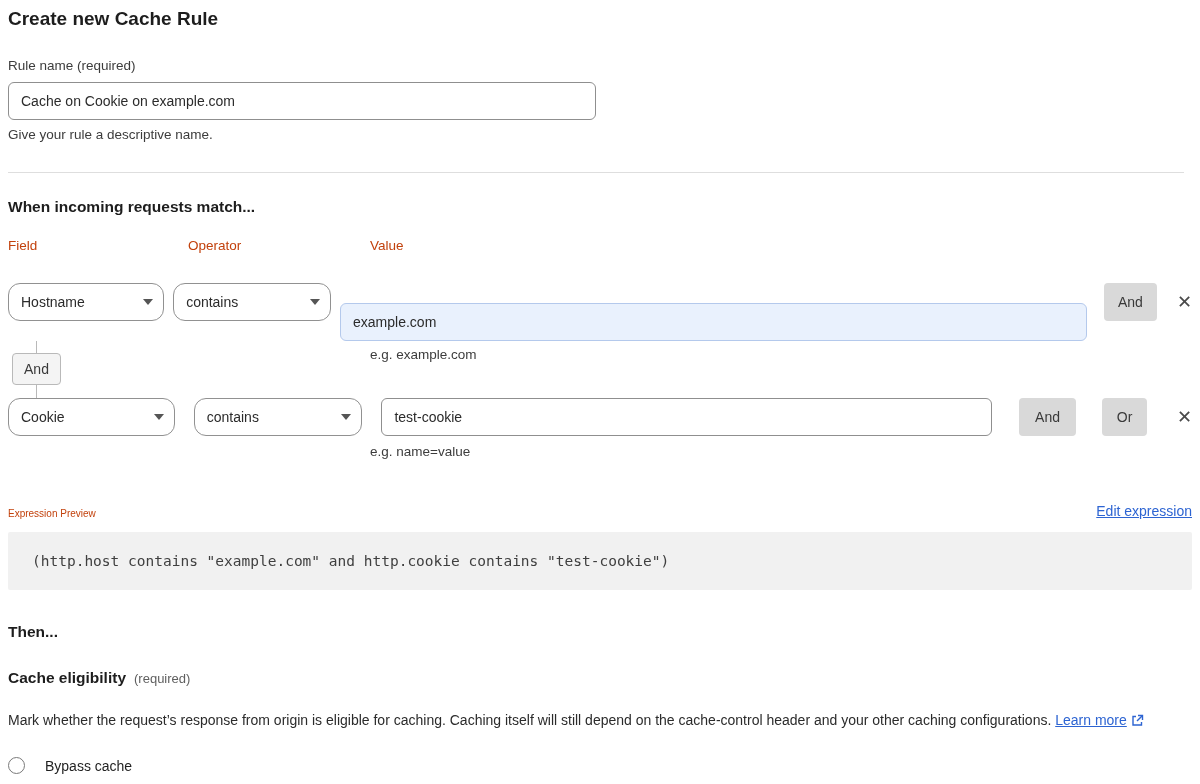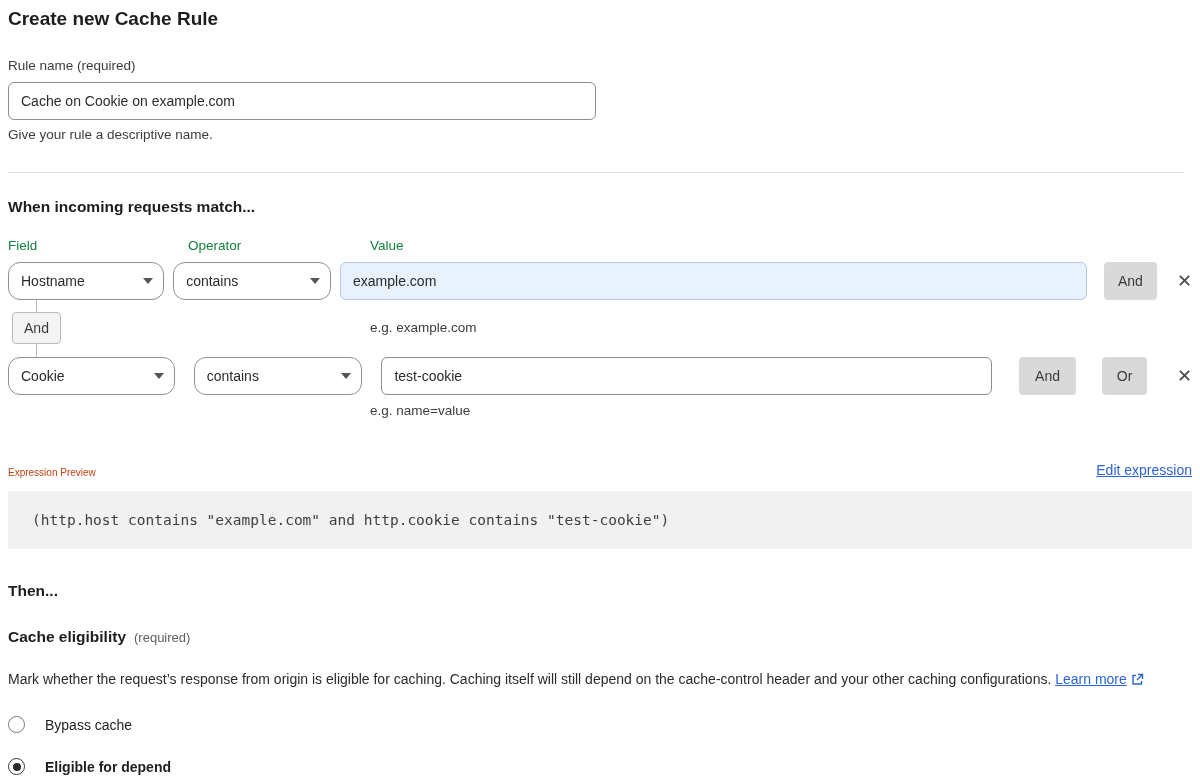--- a/index.html
+++ b/index.html
@@ -25,21 +25,21 @@
     padding: 0 12px;
     font-size: 14px; color: #2b2b2b;
     font-family: "Liberation Sans", sans-serif;
     background: #fff;
     outline: none;
   }
   .help-text { font-size: 13.5px; color: #3c3c3c; margin-top: 7px; }
   .divider { height: 1px; background: #dedede; margin-top: 30px; width: 1176px; }
   .section-heading { font-size: 15.5px; font-weight: 700; color: #1d1d1d; }
   .match-section { margin-top: 25px; }
-  .cols-header { display: flex; margin-top: 22px; font-size: 13.5px; color: #15803d; }
+  .cols-header { display: flex; margin-top: 22px; font-size: 13.5px; color: #c2410c; }
   .col-field { width: 171px; }
   .col-operator { width: 173px; margin-left: 9px; }
   .col-value { margin-left: 9px; }
   .cond-row { display: flex; align-items: center; margin-top: 9px; }
   .select {
     height: 38px; border: 1px solid #919191; border-radius: 12px;
     background: #fff; display: flex; align-items: center;
     padding: 0 10px 0 12px; font-size: 14px; color: #2b2b2b;
     cursor: pointer;
   }
@@ -52,21 +52,21 @@
   .sel-field { width: 171px; }
   .sel-operator { width: 173px; margin-left: 9px; }
   .value-input {
     height: 38px; margin-left: 9px;
     border: 1px solid #8f8f8f; border-radius: 6px;
     padding: 0 12px; font-size: 14px; color: #2b2b2b;
     font-family: "Liberation Sans", sans-serif;
     background: #fff; outline: none;
   }
   .value-input.focused { background: #e9f1fd; border-color: #b4c9ec; }
-  .row-1 .value-input { width: 828px; }
+  .row-1 .value-input { width: 828px; margin-top: 41px; }
   .row-2 .value-input { width: 628px; }
   .logic-btn {
     height: 38px; border: none; border-radius: 4px;
     background: #d9d9d9; color: #3a3a3a;
     font-size: 14px; font-family: "Liberation Sans", sans-serif;
     cursor: pointer;
   }
   .btn-and { width: 59px; margin-left: 17px; }
   .btn-or { width: 46px; margin-left: 16px; }
   .remove-btn {
@@ -78,21 +78,21 @@
   .connector-line {
     position: absolute; left: 28px; top: 0; bottom: 0; width: 1px; background: #b9b9b9;
   }
   .connector-btn {
     position: absolute; left: 4px; top: 12px;
     width: 49px; height: 32px;
     background: #f4f4f4; border: 1px solid #b9b9b9; border-radius: 4px;
     font-size: 14px; color: #3a3a3a; font-family: "Liberation Sans", sans-serif;
     cursor: pointer;
   }
-  .hint { position: absolute; left: 362px; top: 20px; font-size: 13.5px; color: #3c3c3c; }
+  .hint { position: absolute; left: 362px; top: 6px; font-size: 13.5px; color: #3c3c3c; }
   .hint-static { margin-top: 8px; margin-left: 362px; font-size: 13.5px; color: #3c3c3c; }
   .expr-header {
     display: flex; justify-content: space-between; align-items: flex-end;
     margin-top: 44px; width: 1184px;
   }
   .expr-label { font-size: 10px; color: #c2410c; }
   .link { color: #2d64d2; text-decoration: underline; font-size: 14px; cursor: pointer; }
   .code-block {
     margin-top: 13px; width: 1184px; height: 58px;
     background: #f1f1f1; border-radius: 2px;

